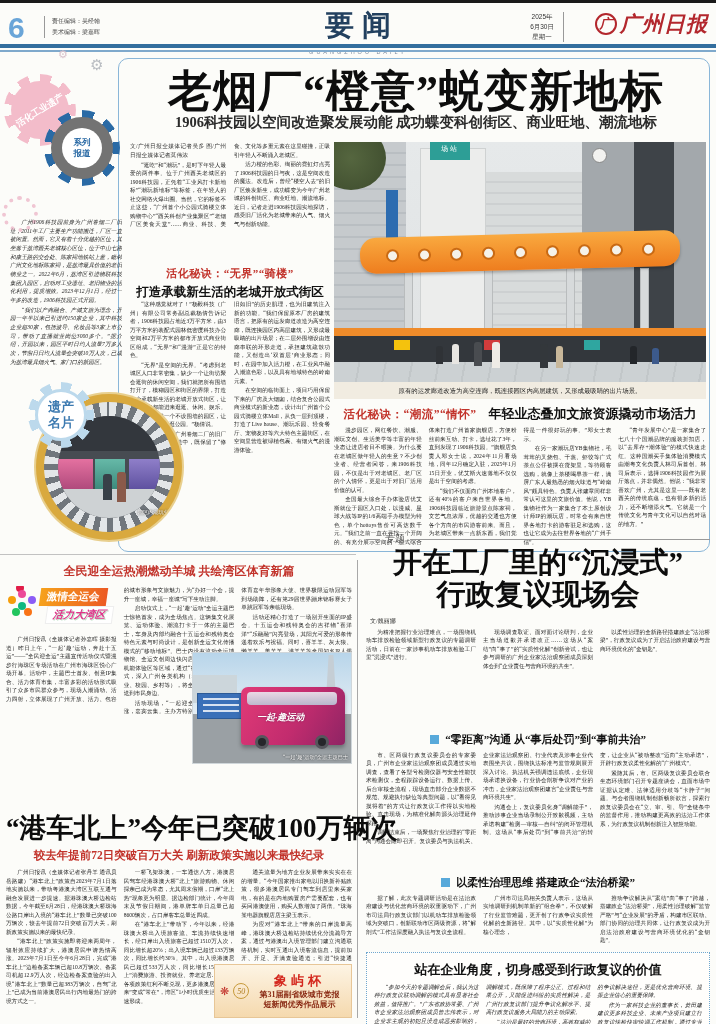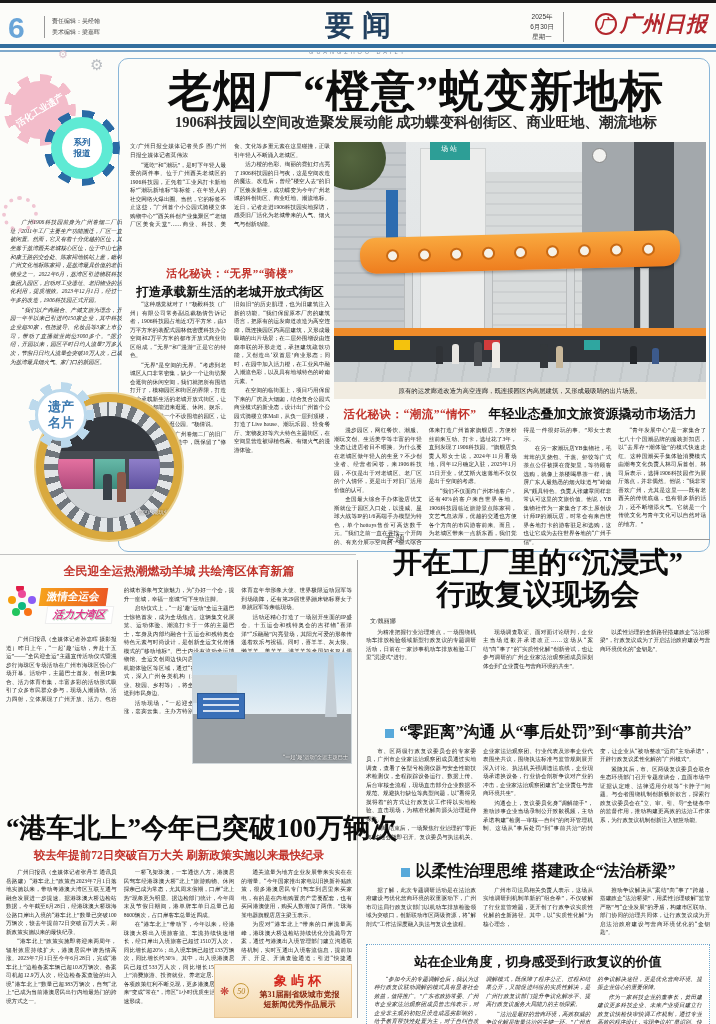--- a/index.html
+++ b/index.html
@@ -69,21 +69,21 @@
   
   .gear { position:absolute; }
   .gear .teeth { position:absolute; inset:0; border-radius:50%; }
   .gear .gbody { position:absolute; inset:7px; border-radius:50%; display:flex; flex-direction:column; align-items:center; justify-content:center; text-align:center; }
   .gear-pink { left:4px; top:74px; width:72px; height:72px; }
   .gear-pink .teeth { background:repeating-conic-gradient(#f3bcca 0 20deg, transparent 20deg 40deg); }
   .gear-pink .gbody { background:#f3bcca; }
   .gear-pink .gtext { color:#fff; font-weight:900; font-size:9px; transform:rotate(-32deg); line-height:1.15; }
   .gear-blue { left:44px; top:110px; width:76px; height:76px; }
   .gear-blue .teeth { background:repeating-conic-gradient(#2a6aa5 0 20deg, transparent 20deg 40deg); }
-  .gear-blue .gbody { background:#5eead4; }
+  .gear-blue .gbody { background:#737373; }
   .gear-blue .ginner { width:40px; height:40px; border-radius:50%; background:#fff; color:#2a6aa5; font-weight:900; font-size:8.5px; line-height:1.25; display:flex; align-items:center; justify-content:center; text-align:center; }
   .gear-mini { position:absolute; font-size:15px; color:#b9bdc2; }
   .gear-outline { position:absolute; left:2px; top:196px; width:36px; height:36px; border-radius:50%; border:4px dotted #f0c6d3; }
   .sidebar-history { position:absolute; left:10px; top:218px; width:112px; height:168px; font-size:5.6px; font-style:italic; line-height:1.55; text-align:justify; color:#222; overflow:hidden; }
   .sidebar-history p { text-indent:2em; margin-bottom:1px; }
 
   .gear-card { left:28px; top:382px; width:66px; height:66px; z-index:5; }
   .gear-card .teeth { background:repeating-conic-gradient(#bcd9ec 0 20deg, transparent 20deg 40deg); }
   .gear-card .gbody { background:#fff; border:3px solid #bcd9ec; color:#3c7ab0; font-weight:900; font-size:13px; line-height:1.2; }
   .circle-photo { position:absolute; left:36px; top:394px; width:146px; height:146px; border-radius:50%; background:#d9a93e; overflow:hidden; z-index:4; box-shadow:0 0 0 2px #e8cf8e; }
@@ -130,21 +130,21 @@
   .ad-line { color:#8a2b14; font-weight:700; font-size:8px; line-height:1.3; }
 
   
   .rev-art { position:absolute; left:366px; top:532px; width:344px; }
   .kicker { display:flex; align-items:center; gap:5px; color:#555; font-size:10px; }
   .kicker .kl { width:14px; height:1px; background:#999; }
   .kicker .kr { flex:1; height:1px; background:#999; }
   .rev-h { text-align:center; font-size:29px; font-weight:900; color:#0c0c0c; line-height:1.12; white-space:nowrap;}
   .rev-byline { font-size:6px; color:#333; margin:6px 0 2px 4px; }
   .rev-lead { height:82px; overflow:hidden; }
-  .rev-subhead { text-align:center; font-weight:900; font-size:16px; color:#111; margin:12px 0 4px; }
+  .rev-subhead { text-align:center; font-weight:900; font-size:11px; color:#111; margin:22px 0 4px; }
   .bluesq { display:inline-block; width:9px; height:9px; background:#58a9da; margin-right:6px; vertical-align:-1px; }
   .rev-b1 { height:102px; overflow:hidden; }
   .rev-b2 { height:52px; overflow:hidden; }
   .obs-box { margin-top:6px; border:1.5px dotted #6fa7cf; padding:6px 7px 4px; height:152px; overflow:hidden; background:#fffefc;}
   .obs-t1 { text-align:center; font-weight:900; font-size:13px; color:#111; }
   .obs-t2 { text-align:center; font-weight:900; font-size:13px; color:#111; margin:2px 0 4px; }
   .obs-box .smalltext { font-style:italic; }
 </style>
 </head>
 <body>
@@ -310,20 +310,26 @@
         <span><p>广州日报讯（全媒体记者孙嘉晖 摄影报道）昨日上午，“一起‘趣’运动，奔赴十五运”——“全民迎全运”主题宣传活动仪式暨漫步行海珠区专场活动在广州市海珠区悦心广场开幕。活动中，主题巴士首发、创意IP集合、活力体育市集，丰富多彩的活动形式吸引了众多市民群众参与，现场人潮涌动、活力四射，立体展现了广州开放、活力、包容的城市形象与文旅魅力，为“办好一个会，提升一座城，幸福一座城”写下生动注脚。</p><p>启动仪式上，“一起‘趣’运动”全运主题巴士惊艳首发，成为全场焦点。这辆集文化展览、运动体验、潮流打卡于一体的主题巴士，车身及内部均融合十五运会和残特奥会特色元素与时尚设计，是创新全运文化传播模式的“移动地标”。巴士内设有流动全运博物馆、全运文创周边快闪店、移动舞台运动机能体验区等区域，通过“行走的宣传站”形式，深入广州各类机构（地标、社区、企业、校园、乡村等），将全运会、体育精神送到市民身边。</p><p>活动现场，“一起迎全运”气氛持续高涨，嘉宾云集。主办方特别邀请了广州国际体育嘉年华形象大使、世界极限运动冠军等到场助阵，还有第29届世界蹦床锦标赛女子单跳冠军等亲临现场。</p><p>活动还精心打造了一场别开生面的IP盛会。十五运会和残特奥会的吉祥物“喜洋洋”“乐融融”闪亮登场，其阳光可爱的形象传递着欢乐与祝福。同时，喜羊羊、灰太狼、懒羊羊、美羊羊、沸羊羊等全国知名IP人偶齐聚一堂，与市民亲密互动。</p><p>现场同步开展的体育集市，是推动“体育+”产业融合发展的创新尝试。主办方整合资源，打造“体育+潮玩”模式，将全运文创展示、岭南文化传播相结合，为市民提供了一站式的丰富体验。</p></span>
       </div>
       <div class="bus-photo">
         <div class="bp-tower"></div>
         <div class="bp-bldg"></div>
         <div class="bp-sign">
             <i></i>
             <i></i>
             <i></i>
           </div>
+        <div class="bp-bus">
+          <div class="bp-buswin"></div>
+          <div class="bp-bustext">一起·趣运动</div>
+          <div class="bp-wheel" style="left:14px"></div>
+          <div class="bp-wheel" style="right:16px"></div>
+        </div>
         <div class="bp-cap">“一起‘趣’运动”全运主题巴士</div>
       </div>
     </div>
   </div>
 
   <div class="hk-art">
     <div class="hk-h">“港车北上”今年已突破100万辆次</div>
     <div class="hk-sub">较去年提前72日突破百万大关  刷新政策实施以来最快纪录</div>
     <div class="hk-body">
       <div class="smalltext cols3" style="height:150px">

